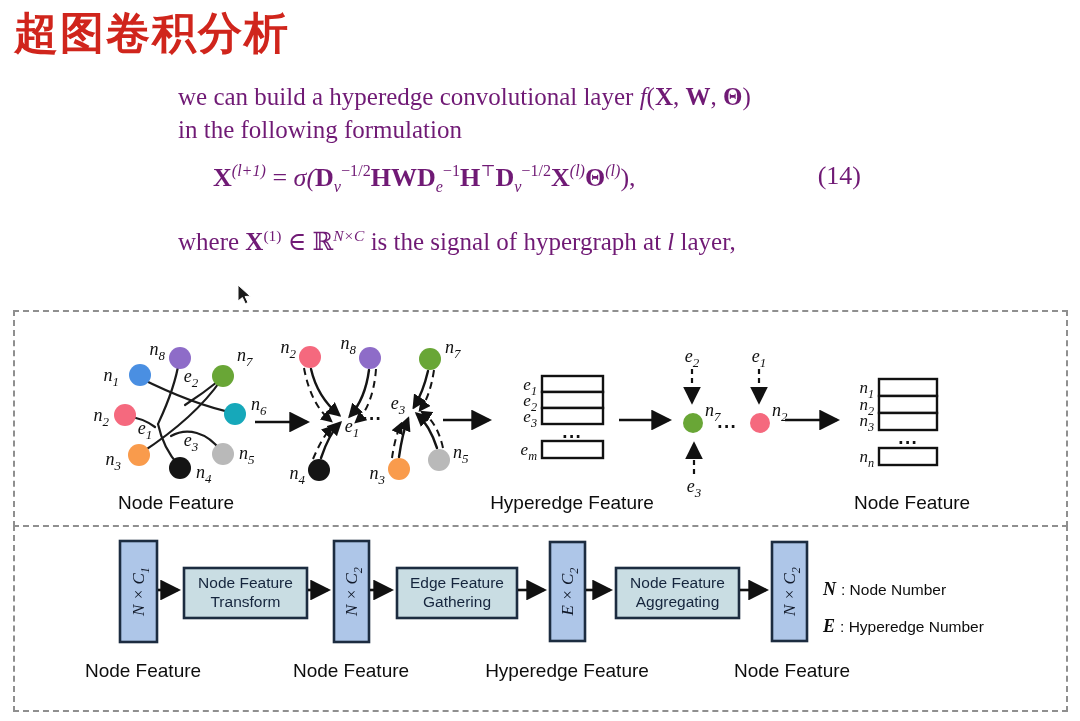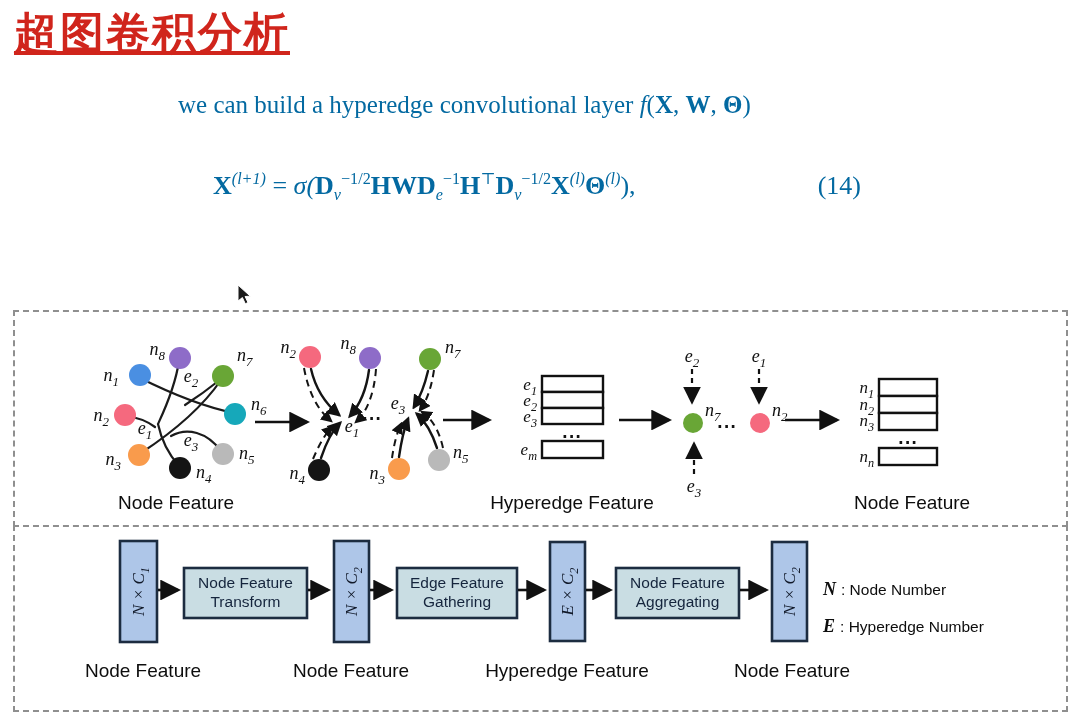--- a/index.html
+++ b/index.html
@@ -1,25 +1,25 @@
 <!DOCTYPE html>
 <html><head>
 <meta charset="utf-8">
 <style>
   html,body{margin:0;padding:0;}
   body{width:1080px;height:721px;background:#ffffff;position:relative;overflow:hidden;
        font-family:"Liberation Serif","DejaVu Serif",serif;}
   .title{position:absolute;left:14px;top:4px;font-size:44px;font-weight:700;
-         letter-spacing:2px;font-family:"Liberation Sans","DejaVu Sans",sans-serif;text-decoration:underline;}
+         letter-spacing:2px;font-family:"Liberation Sans","DejaVu Sans",sans-serif;}
   .title .b{font-weight:900;}
-  .textblock{position:absolute;color:#0369a1;margin-top:8px;}
+  .textblock{position:absolute;color:#701a75;}
   .p1{left:178px;top:80px;width:720px;font-size:25px;line-height:33px;}
   .p2{left:178px;top:219px;width:740px;font-size:25px;line-height:34px;}
   .eqrow{left:213px;top:161px;width:648px;font-size:26px;display:flex;
-         justify-content:space-between;align-items:center;}
+         justify-content:space-between;align-items:flex-start;}
   .sup{font-size:62%;vertical-align:super;}
   .sub{font-size:62%;vertical-align:sub;}
   .i{font-style:italic;}
   .b{font-weight:bold;}
   .panel{position:absolute;left:13px;border:2px dashed #8f8f8f;box-sizing:border-box;background:#fff;}
   .panel-top{top:310px;width:1055px;height:217px;}
   .panel-bottom{top:525px;width:1055px;height:187px;}
   svg{display:block;}
   .edge{fill:none;stroke:#1b1b1b;stroke-width:2.2;stroke-linecap:round;}
   .edge-solid{fill:none;stroke:#141414;stroke-width:2.4;stroke-linecap:round;}
@@ -42,28 +42,30 @@
   .legend-desc{font-family:"Liberation Sans","DejaVu Sans",sans-serif;font-size:15.5px;fill:#0d0d0d;}
   .cursor{position:absolute;left:236px;top:284px;}
 </style>
 </head>
 <body>
 
 <div class="title" style="color: rgb(208, 37, 28);"><span>超</span><span class="b">图</span><span>卷</span><span class="b">积</span><span>分析</span></div>
 
 <div class="textblock p1">
   <div><span>we can build a hyperedge convolutional layer </span><span class="i">f</span><span>(</span><span class="b">X</span><span>, </span><span class="b">W</span><span>, </span><span class="b">Θ</span><span>)</span></div>
+  <div><span>in the following formulation</span></div>
 </div>
 
 <div class="textblock eqrow">
   <span><span class="b">X</span><span class="i sup">(l+1)</span><span> = </span><span class="i">σ(</span><span class="b">D</span><span class="i sub">v</span><span class="sup">−1/2</span><span class="b">HWD</span><span class="i sub">e</span><span class="sup">−1</span><span class="b">H</span><span class="sup">⊤</span><span class="b">D</span><span class="i sub">v</span><span class="sup">−1/2</span><span class="b">X</span><span class="i sup">(l)</span><span class="b">Θ</span><span class="i sup">(l)</span><span>),</span></span>
   <span>(14)</span>
 </div>
 
 <div class="textblock p2">
+  <div><span>where </span><span class="b">X</span><span class="sup">(1)</span><span> ∈ ℝ</span><span class="i sup">N×C</span><span> is the signal of hypergraph at </span><span class="i">l</span><span> layer,</span></div>
 </div>
 
 <svg class="cursor" width="20" height="22">
   <path d="M2,1 L2,17 L6.4,13.6 L9.3,19.8 L12,18.5 L9.1,12.5 L14.3,12.2 Z" fill="#1a1a1a" stroke="#ffffff" stroke-width="1"></path>
 </svg>
 
 <div class="panel panel-top">
 <svg width="1049" height="213" viewBox="0 0 1049 213">
   <defs>
     <marker id="arr" viewBox="0 0 10 10" refX="8.5" refY="5" markerWidth="8" markerHeight="8" orient="auto-start-reverse">

